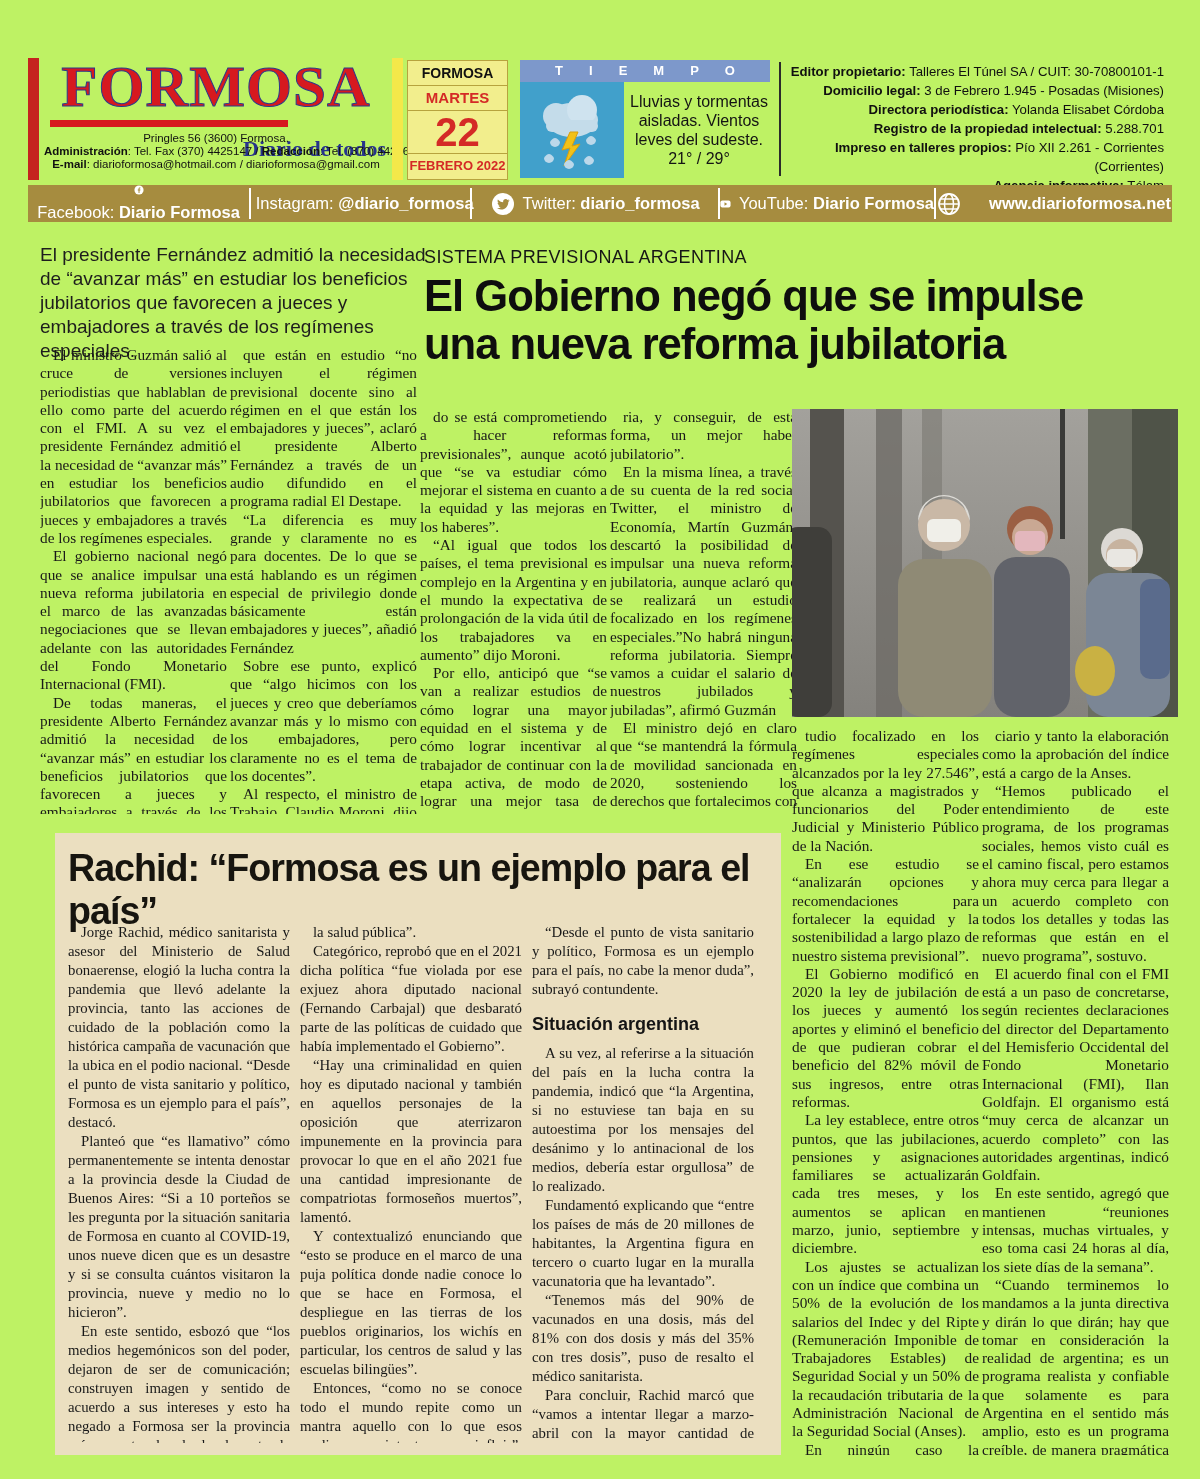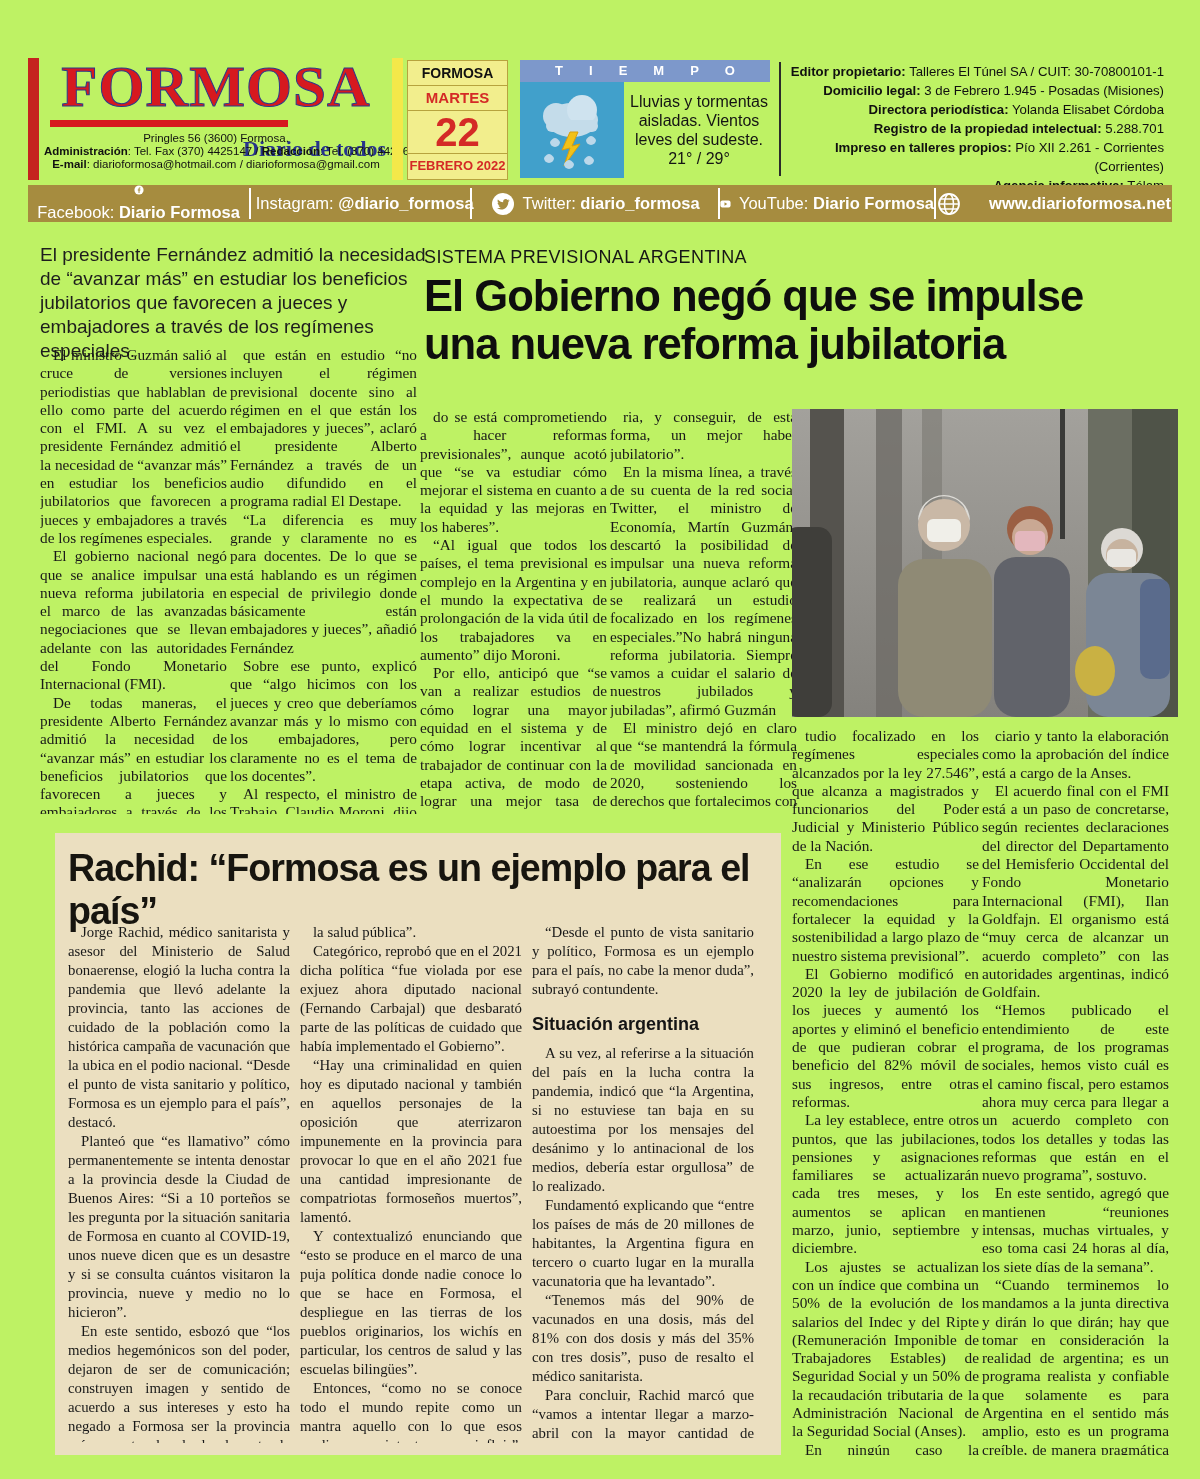--- a/index.html
+++ b/index.html
@@ -246,22 +246,22 @@
   <div class="abs newscol c5">
       <p>tudio focalizado en los regímenes especiales alcanzados por la ley 27.546”, que alcanza a magistrados y funcionarios del Poder Judicial y Ministerio Público de la Nación.</p>
       <p>En ese estudio se “analizarán opciones y recomendaciones para fortalecer la equidad y la sostenibilidad a largo plazo de nuestro sistema previsional”.</p>
       <p>El Gobierno modificó en 2020 la ley de jubilación de los jueces y aumentó los aportes y eliminó el beneficio de que pudieran cobrar el beneficio del 82% móvil de sus ingresos, entre otras reformas.</p>
       <p>La ley establece, entre otros puntos, que las jubilaciones, pensiones y asignaciones familiares se actualizarán cada tres meses, y los aumentos se aplican en marzo, junio, septiembre y diciembre.</p>
       <p>Los ajustes se actualizan con un índice que combina un 50% de la evolución de los salarios del Indec y del Ripte (Remuneración Imponible de Trabajadores Estables) de Seguridad Social y un 50% de la recaudación tributaria de la Administración Nacional de la Seguridad Social (Anses).</p>
       <p>En ningún caso la aplicación de dicho índice podrá producir la disminución del haber que percibe el benefi-</p>
     </div>
   <div class="abs newscol c6">
       <p>ciario y tanto la elaboración como la aprobación del índice está a cargo de la Anses.</p>
+      <p>“Hemos publicado el entendimiento de este programa, de los programas sociales, hemos visto cuál es el camino fiscal, pero estamos ahora muy cerca para llegar a un acuerdo completo con todos los detalles y todas las reformas que están en el nuevo programa”, sostuvo.</p>
       <p>El acuerdo final con el FMI está a un paso de concretarse, según recientes declaraciones del director del Departamento del Hemisferio Occidental del Fondo Monetario Internacional (FMI), Ilan Goldfajn. El organismo está “muy cerca de alcanzar un acuerdo completo” con las autoridades argentinas, indicó Goldfain.</p>
-      <p>“Hemos publicado el entendimiento de este programa, de los programas sociales, hemos visto cuál es el camino fiscal, pero estamos ahora muy cerca para llegar a un acuerdo completo con todos los detalles y todas las reformas que están en el nuevo programa”, sostuvo.</p>
       <p>En este sentido, agregó que mantienen “reuniones intensas, muchas virtuales, y eso toma casi 24 horas al día, los siete días de la semana”.</p>
       <p>“Cuando terminemos lo mandamos a la junta directiva y dirán lo que dirán; hay que tomar en consideración la realidad de argentina; es un programa realista y confiable que solamente es para Argentina en el sentido más amplio, esto es un programa creíble, de manera pragmática y factible”, concluyó el funcionario.</p>
     </div>
 
   <div class="abs rachid">
     <div class="rachid-headline">Rachid: “Formosa es un ejemplo para el país”</div>
     <div class="newscol r1">
         <p>Jorge Rachid, médico sanitarista y asesor del Ministerio de Salud bonaerense, elogió la lucha contra la pandemia que llevó adelante la provincia, tanto las acciones de cuidado de la población como la histórica campaña de vacunación que la ubica en el podio nacional. “Desde el punto de vista sanitario y político, Formosa es un ejemplo para el país”, destacó.</p>
         <p>Planteó que “es llamativo” cómo permanentemente se intenta denostar a la provincia desde la Ciudad de Buenos Aires: “Si a 10 porteños se les pregunta por la situación sanitaria de Formosa en cuanto al COVID-19, unos nueve dicen que es un desastre y si se consulta cuántos visitaron la provincia, nueve y medio no lo hicieron”.</p>
         <p>En este sentido, esbozó que “los medios hegemónicos son del poder, dejaron de ser de comunicación; construyen imagen y sentido de acuerdo a sus intereses y esto ha negado a Formosa ser la provincia más espectacular desde el punto de vista sanitario en el año 2020, con un solo muerto en función del despliegue ‘carrillista’ –por Ramón Carrillo- que se hicieron desde</p>

